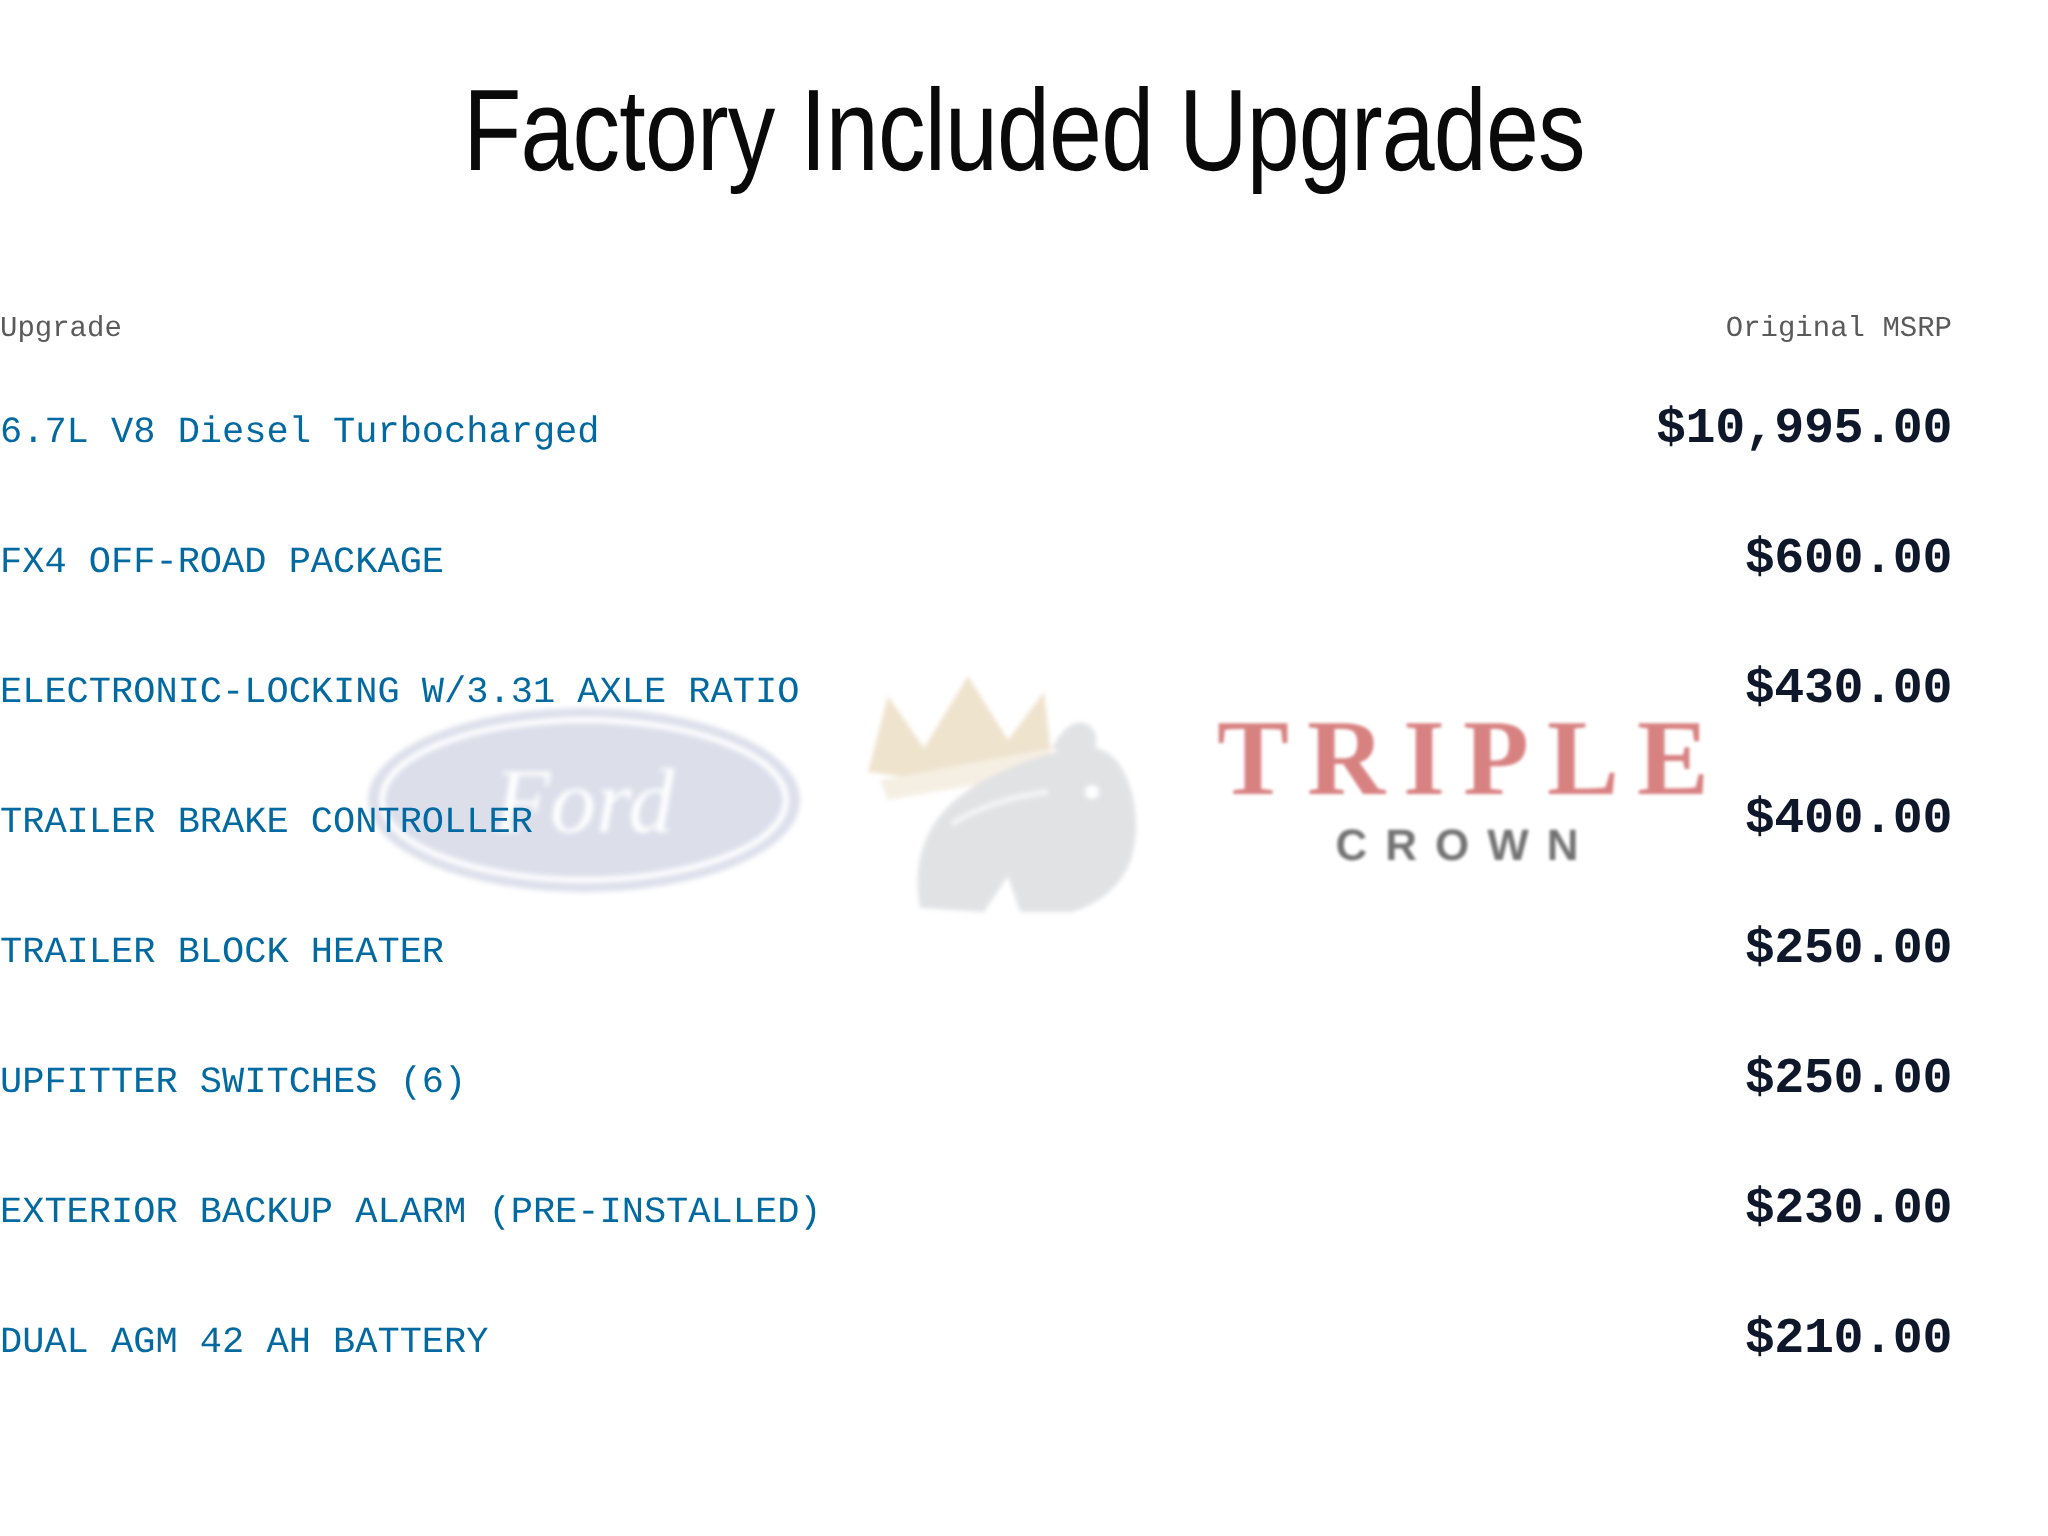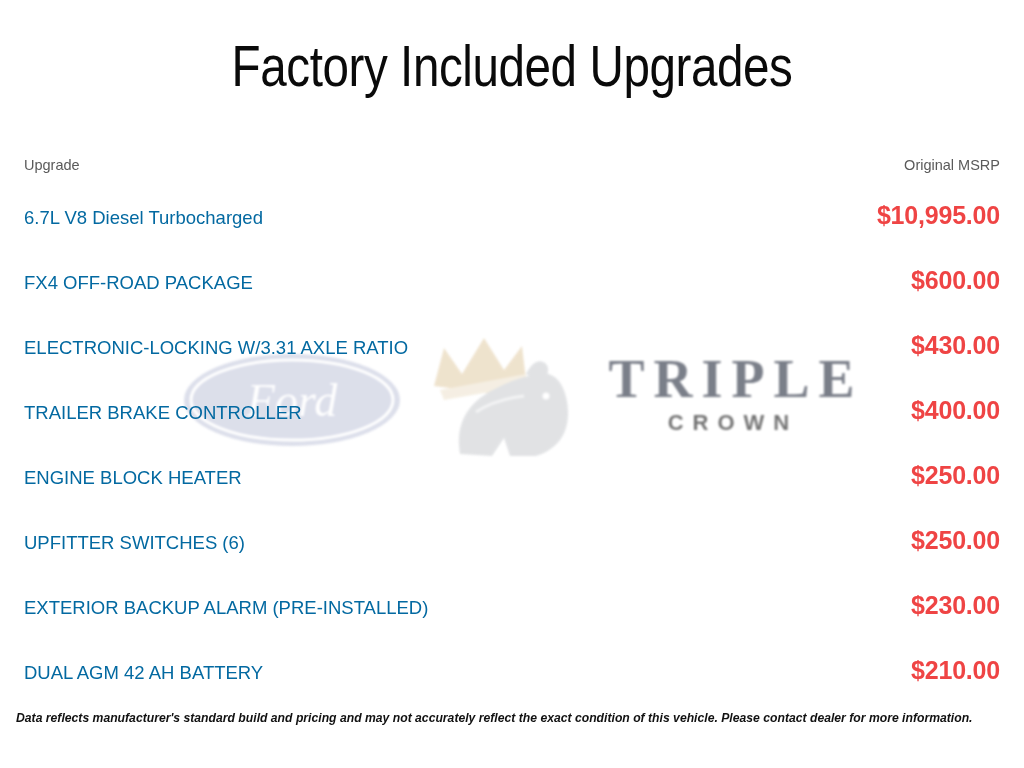--- a/index.html
+++ b/index.html
@@ -60,21 +60,21 @@
     height: 104px;
     opacity: 0.55;
     filter: blur(0.9px);
     text-align: center;
   }
   .wm-triple {
     font-family: "Liberation Serif", serif;
     font-size: 54px;
     font-weight: 700;
     letter-spacing: 9px;
-    color: #0f172a;
+    color: #b91c1c;
     line-height: 58px;
     white-space: nowrap;
   }
   .wm-crown {
     font-family: "Liberation Sans", sans-serif;
     font-size: 22px;
     font-weight: 700;
     letter-spacing: 9px;
     color: #000000;
     line-height: 26px;
@@ -96,24 +96,25 @@
     letter-spacing: -0.5px;
     transform: scaleX(0.82);
     transform-origin: 50% 50%;
     color: #0a0a0a;
     z-index: 2;
   }
 
   
   #table {
     position: absolute;
-    left: 24px;
+    left: 0;
     top: 155px;
     width: 976px;
     z-index: 2;
+    font-family: Liberation Mono, monospace;
   }
   .row {
     display: flex;
     align-items: baseline;
     justify-content: space-between;
     height: 65px;
   }
   .row.header {
     height: 46px;
   }
@@ -139,21 +140,21 @@
 
   .row.item .cell-label {
     font-size: 18.5px;
     font-weight: 400;
     color: #0369a1;
     line-height: 24px;
   }
   .row.item .cell-price {
     font-size: 25px;
     font-weight: 700;
-    color: #ef4444;
+    color: #0f172a;
     line-height: 28px;
     letter-spacing: -0.2px;
   }
 
   
   #footer {
     position: absolute;
     left: 16px;
     top: 710px;
     width: 976px;
@@ -225,36 +226,35 @@
       <div class="cell-label">ELECTRONIC-LOCKING W/3.31 AXLE RATIO</div>
       <div class="cell-price">$430.00</div>
     </div>
 
     <div class="row item">
       <div class="cell-label">TRAILER BRAKE CONTROLLER</div>
       <div class="cell-price">$400.00</div>
     </div>
 
     <div class="row item">
-      <div class="cell-label">ENGINE BLOCK HEATER</div>
+      <div class="cell-label">TRAILER BLOCK HEATER</div>
       <div class="cell-price">$250.00</div>
     </div>
 
     <div class="row item">
       <div class="cell-label">UPFITTER SWITCHES (6)</div>
       <div class="cell-price">$250.00</div>
     </div>
 
     <div class="row item">
       <div class="cell-label">EXTERIOR BACKUP ALARM (PRE-INSTALLED)</div>
       <div class="cell-price">$230.00</div>
     </div>
 
     <div class="row item">
       <div class="cell-label">DUAL AGM 42 AH BATTERY</div>
       <div class="cell-price">$210.00</div>
     </div>
 
   </div>
 
-  <div id="footer">Data reflects manufacturer's standard build and pricing and may not accurately reflect the exact condition of this vehicle. Please contact dealer for more information.</div>
 
 </div>
 
 </body></html>

